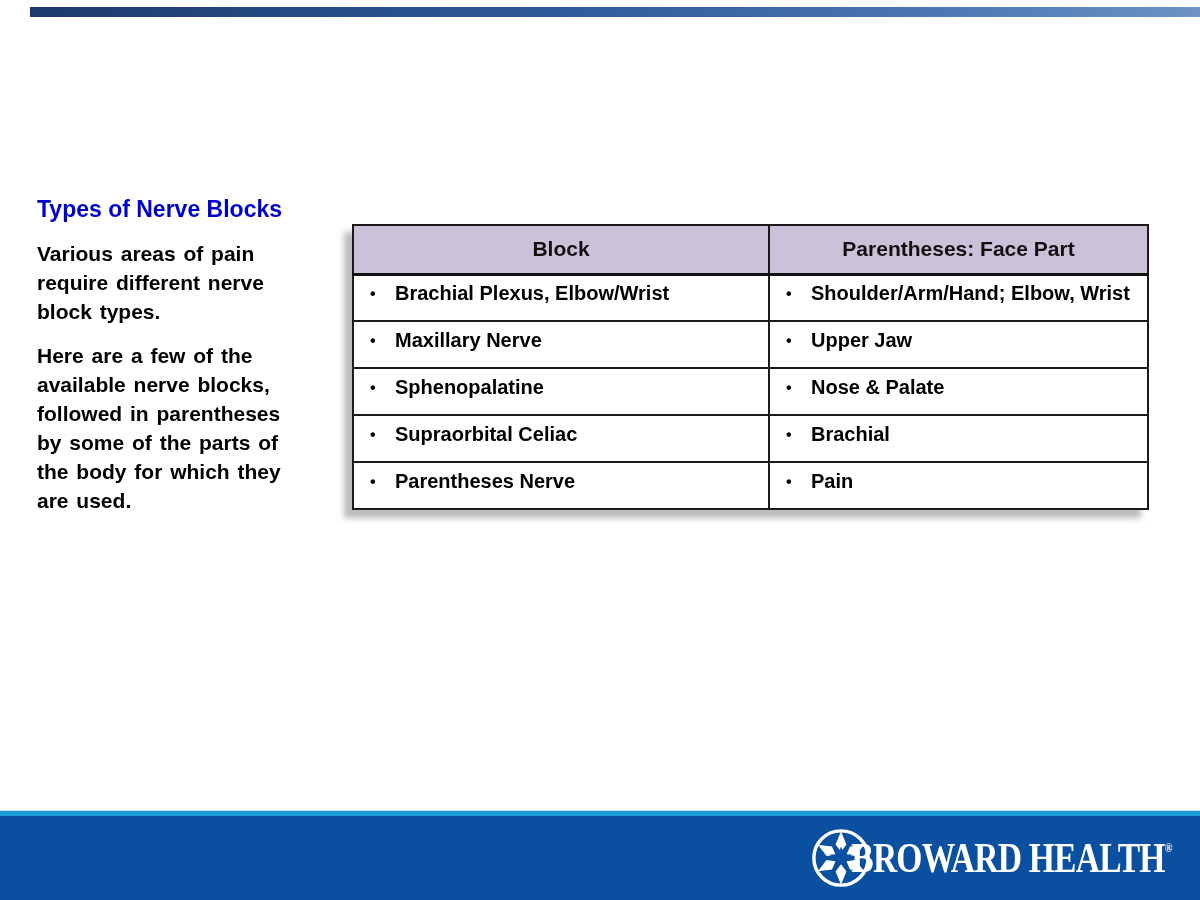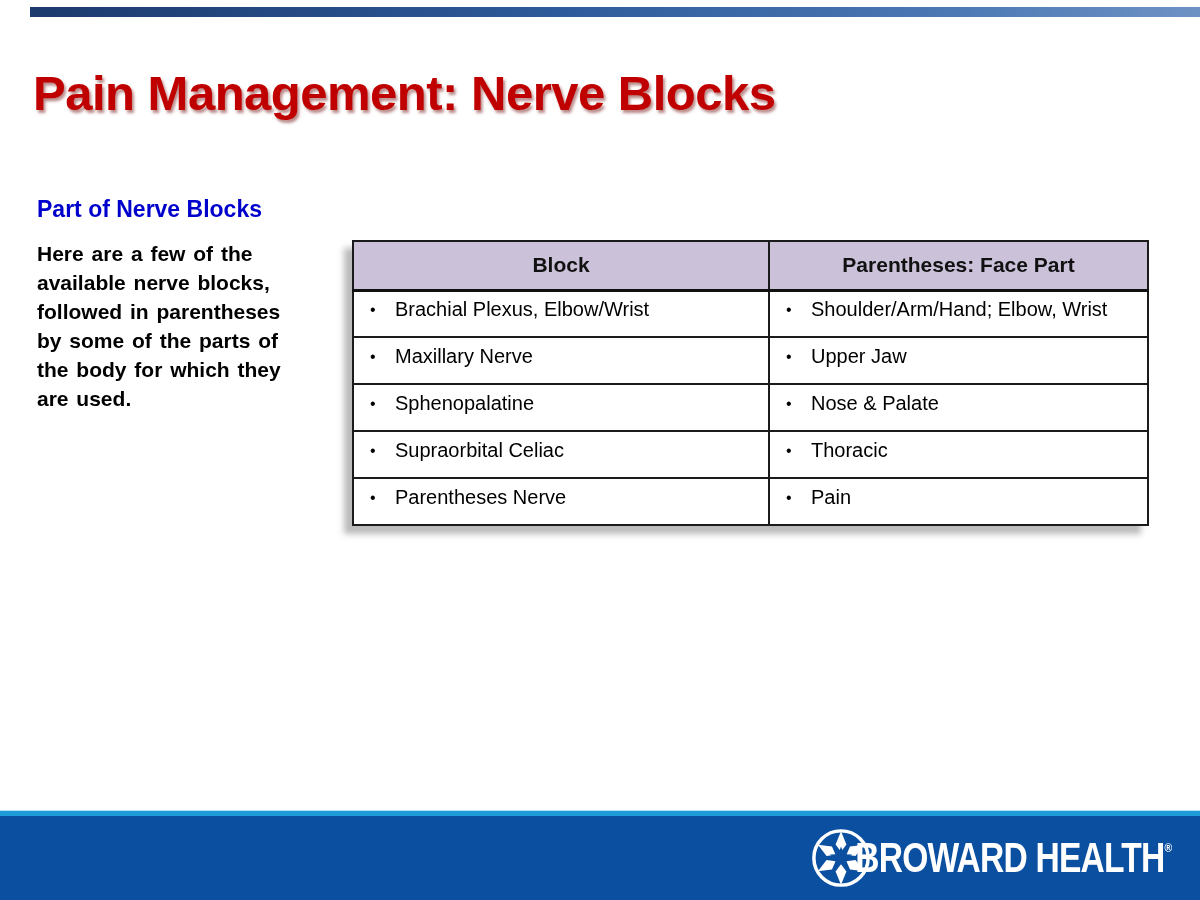--- a/index.html
+++ b/index.html
@@ -34,68 +34,70 @@
     margin-bottom: 16px; white-space: nowrap;
   }
   .sidebar-para {
     font-size: 21px; font-weight: bold; color: #000;
     line-height: 29px; white-space: pre-line;
     word-spacing: 2px; margin-bottom: 15px;
   }
 
   
   .nerve-table {
-    position: absolute; left: 352px; top: 240px; width: 797px;
+    position: absolute; left: 352px; top: 224px; width: 797px;
     border-collapse: collapse; background: #fff;
     box-shadow: -8px 8px 6px rgba(120,120,120,0.5);
   }
   .nerve-table th {
     background: #CBC2DA; color: #111;
     border: 2px solid #1b1b1b; border-bottom: 3px solid #111;
     height: 49px; font-size: 21px; font-weight: bold; text-align: center;
     vertical-align: middle;
   }
   .nerve-table td {
     border: 2px solid #1b1b1b;
-    height: 47px; font-size: 20px; font-weight: normal; color: #000;
+    height: 47px; font-size: 20px; font-weight: bold; color: #000;
     padding: 0 8px 8px 16px; vertical-align: middle;
     white-space: nowrap;
   }
   .col-block { width: 416px; }
   .cell-bullet {
     display: inline-block; width: 12px; margin-right: 13px;
     font-size: 16px; vertical-align: 1px;
   }
 
   
   .footer { position: absolute; left: 0; right: 0; top: 810px; height: 90px; }
   .footer-hairline { height: 1px; background: #B9E3F4; }
   .footer-strip { height: 5px; background: #1E9CD7; }
-  .footer-main { position: relative; height: 84px; background: #0A4FA0; }
+  .footer-main { position: relative; height: 84px; background: #0A4FA0; font-family: Liberation Serif, serif; }
   .logo-mark { position: absolute; left: 810px; top: 11px; width: 62px; height: 62px; }
   .brand-text {
     position: absolute; right: 28px; top: 50%;
     transform: translateY(-50%) scaleX(0.8);
     transform-origin: right center;
     color: #fff; font-weight: bold; font-size: 42px;
     letter-spacing: -1px; white-space: nowrap;
   }
   .brand-text sup { font-size: 13px; vertical-align: 20px; letter-spacing: 0; }
 </style>
 </head>
 <body>
 
 <div class="slide">
 
   <div class="top-bar"></div>
 
-  <h1 class="slide-title">Pain Management: Nerve Blocks</h1>
 
   <div class="sidebar">
-    <div class="sidebar-heading">Part of Nerve Blocks</div>
+    <div class="sidebar-heading">Types of Nerve Blocks</div>
+    <p class="sidebar-para">Various areas of pain
+require different nerve
+block types.</p>
     <p class="sidebar-para">Here are a few of the
 available nerve blocks,
 followed in parentheses
 by some of the parts of
 the body for which they
 are used.</p>
   </div>
 
   <table class="nerve-table">
     <thead>
@@ -112,21 +114,21 @@
       <tr>
         <td><span class="cell-bullet">•</span><span>Maxillary Nerve</span></td>
         <td><span class="cell-bullet">•</span><span>Upper Jaw</span></td>
       </tr>
       <tr>
         <td><span class="cell-bullet">•</span><span>Sphenopalatine</span></td>
         <td><span class="cell-bullet">•</span><span>Nose &amp; Palate</span></td>
       </tr>
       <tr>
         <td><span class="cell-bullet">•</span><span>Supraorbital Celiac</span></td>
-        <td><span class="cell-bullet">•</span><span>Thoracic</span></td>
+        <td><span class="cell-bullet">•</span><span>Brachial</span></td>
       </tr>
       <tr>
         <td><span class="cell-bullet">•</span><span>Parentheses Nerve</span></td>
         <td><span class="cell-bullet">•</span><span>Pain</span></td>
       </tr>
     </tbody>
   </table>
 
   <div class="footer">
     <div class="footer-hairline"></div>

